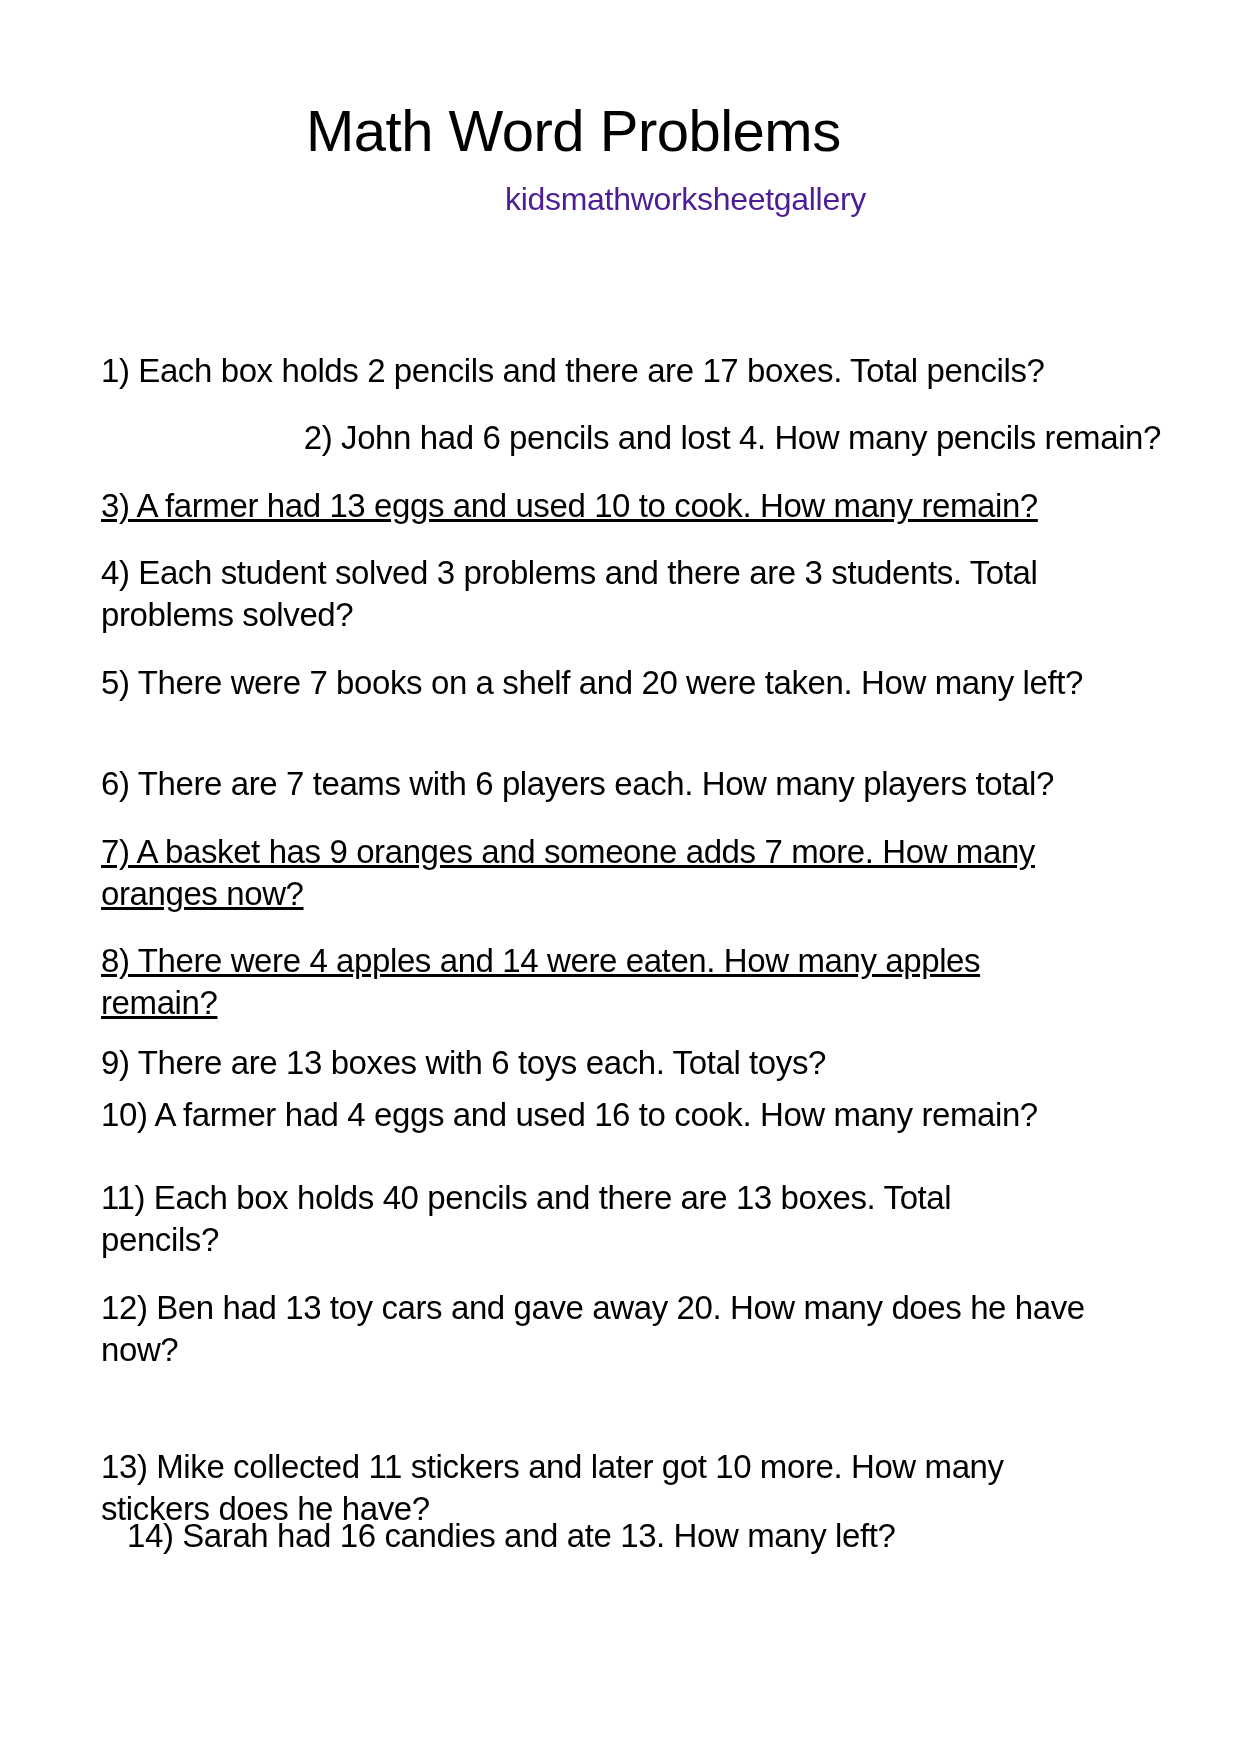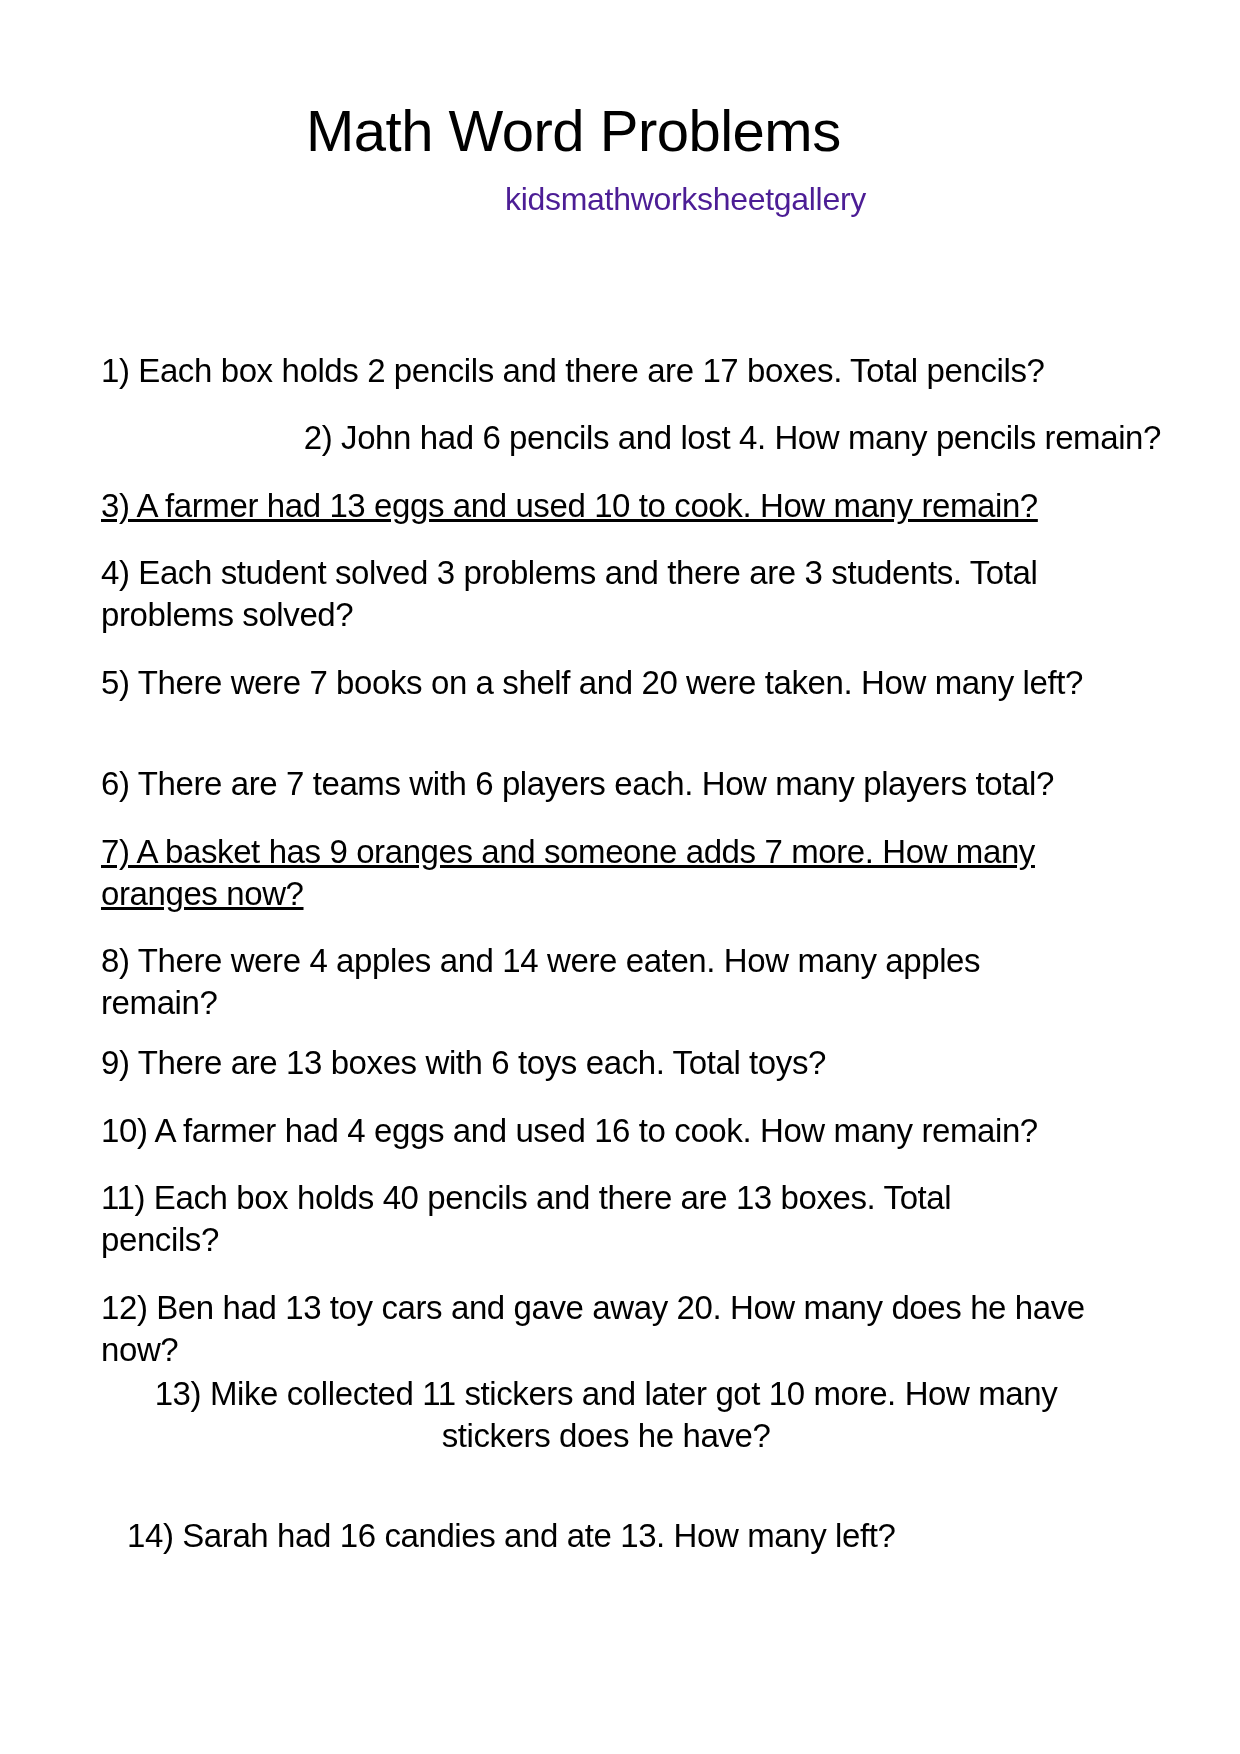--- a/index.html
+++ b/index.html
@@ -59,20 +59,20 @@
 <div class="subtitle">kidsmathworksheetgallery</div>
 
 <ol class="problems">
   <li class="problem" style="top:0px; width:1120px;">1) Each box holds 2 pencils and there are 17 boxes. Total pencils?</li>
   <li class="problem" style="top:67px;text-align:right;">2) John had 6 pencils and lost 4. How many pencils remain?</li>
   <li class="problem" style="top:135px;text-decoration:underline;">3) A farmer had 13 eggs and used 10 to cook. How many remain?</li>
   <li class="problem" style="top:202px; width:1040px;">4) Each student solved 3 problems and there are 3 students. Total problems solved?</li>
   <li class="problem" style="top:312px; width:1040px;">5) There were 7 books on a shelf and 20 were taken. How many left?</li>
   <li class="problem" style="top:413px; width:1120px;">6) There are 7 teams with 6 players each. How many players total?</li>
   <li class="problem" style="top:481px; width:1040px;text-decoration:underline;">7) A basket has 9 oranges and someone adds 7 more. How many oranges now?</li>
-  <li class="problem" style="top:590px; width:1000px;">8) There were 4 apples and 14 were eaten. How many apples remain?</li>
+  <li class="problem" style="top:590px; width:1000px;text-decoration:underline;">8) There were 4 apples and 14 were eaten. How many apples remain?</li>
   <li class="problem" style="top:692px;">9) There are 13 boxes with 6 toys each. Total toys?</li>
-  <li class="problem" style="top:760px; width:1120px;">10) A farmer had 4 eggs and used 16 to cook. How many remain?</li>
+  <li class="problem" style="top:744px; width:1120px;">10) A farmer had 4 eggs and used 16 to cook. How many remain?</li>
   <li class="problem" style="top:827px; width:960px;">11) Each box holds 40 pencils and there are 13 boxes. Total pencils?</li>
   <li class="problem" style="top:937px; width:1010px;">12) Ben had 13 toy cars and gave away 20. How many does he have now?</li>
-  <li class="problem" style="top:1023px; width:1010px;text-align:center;">13) Mike collected 11 stickers and later got 10 more. How many stickers does he have?</li>
+  <li class="problem" style="top:1096px; width:1010px;">13) Mike collected 11 stickers and later got 10 more. How many stickers does he have?</li>
   <li class="problem" style="top:1165px;margin-left:26px;">14) Sarah had 16 candies and ate 13. How many left?</li>
 </ol>
 
 </body></html>

